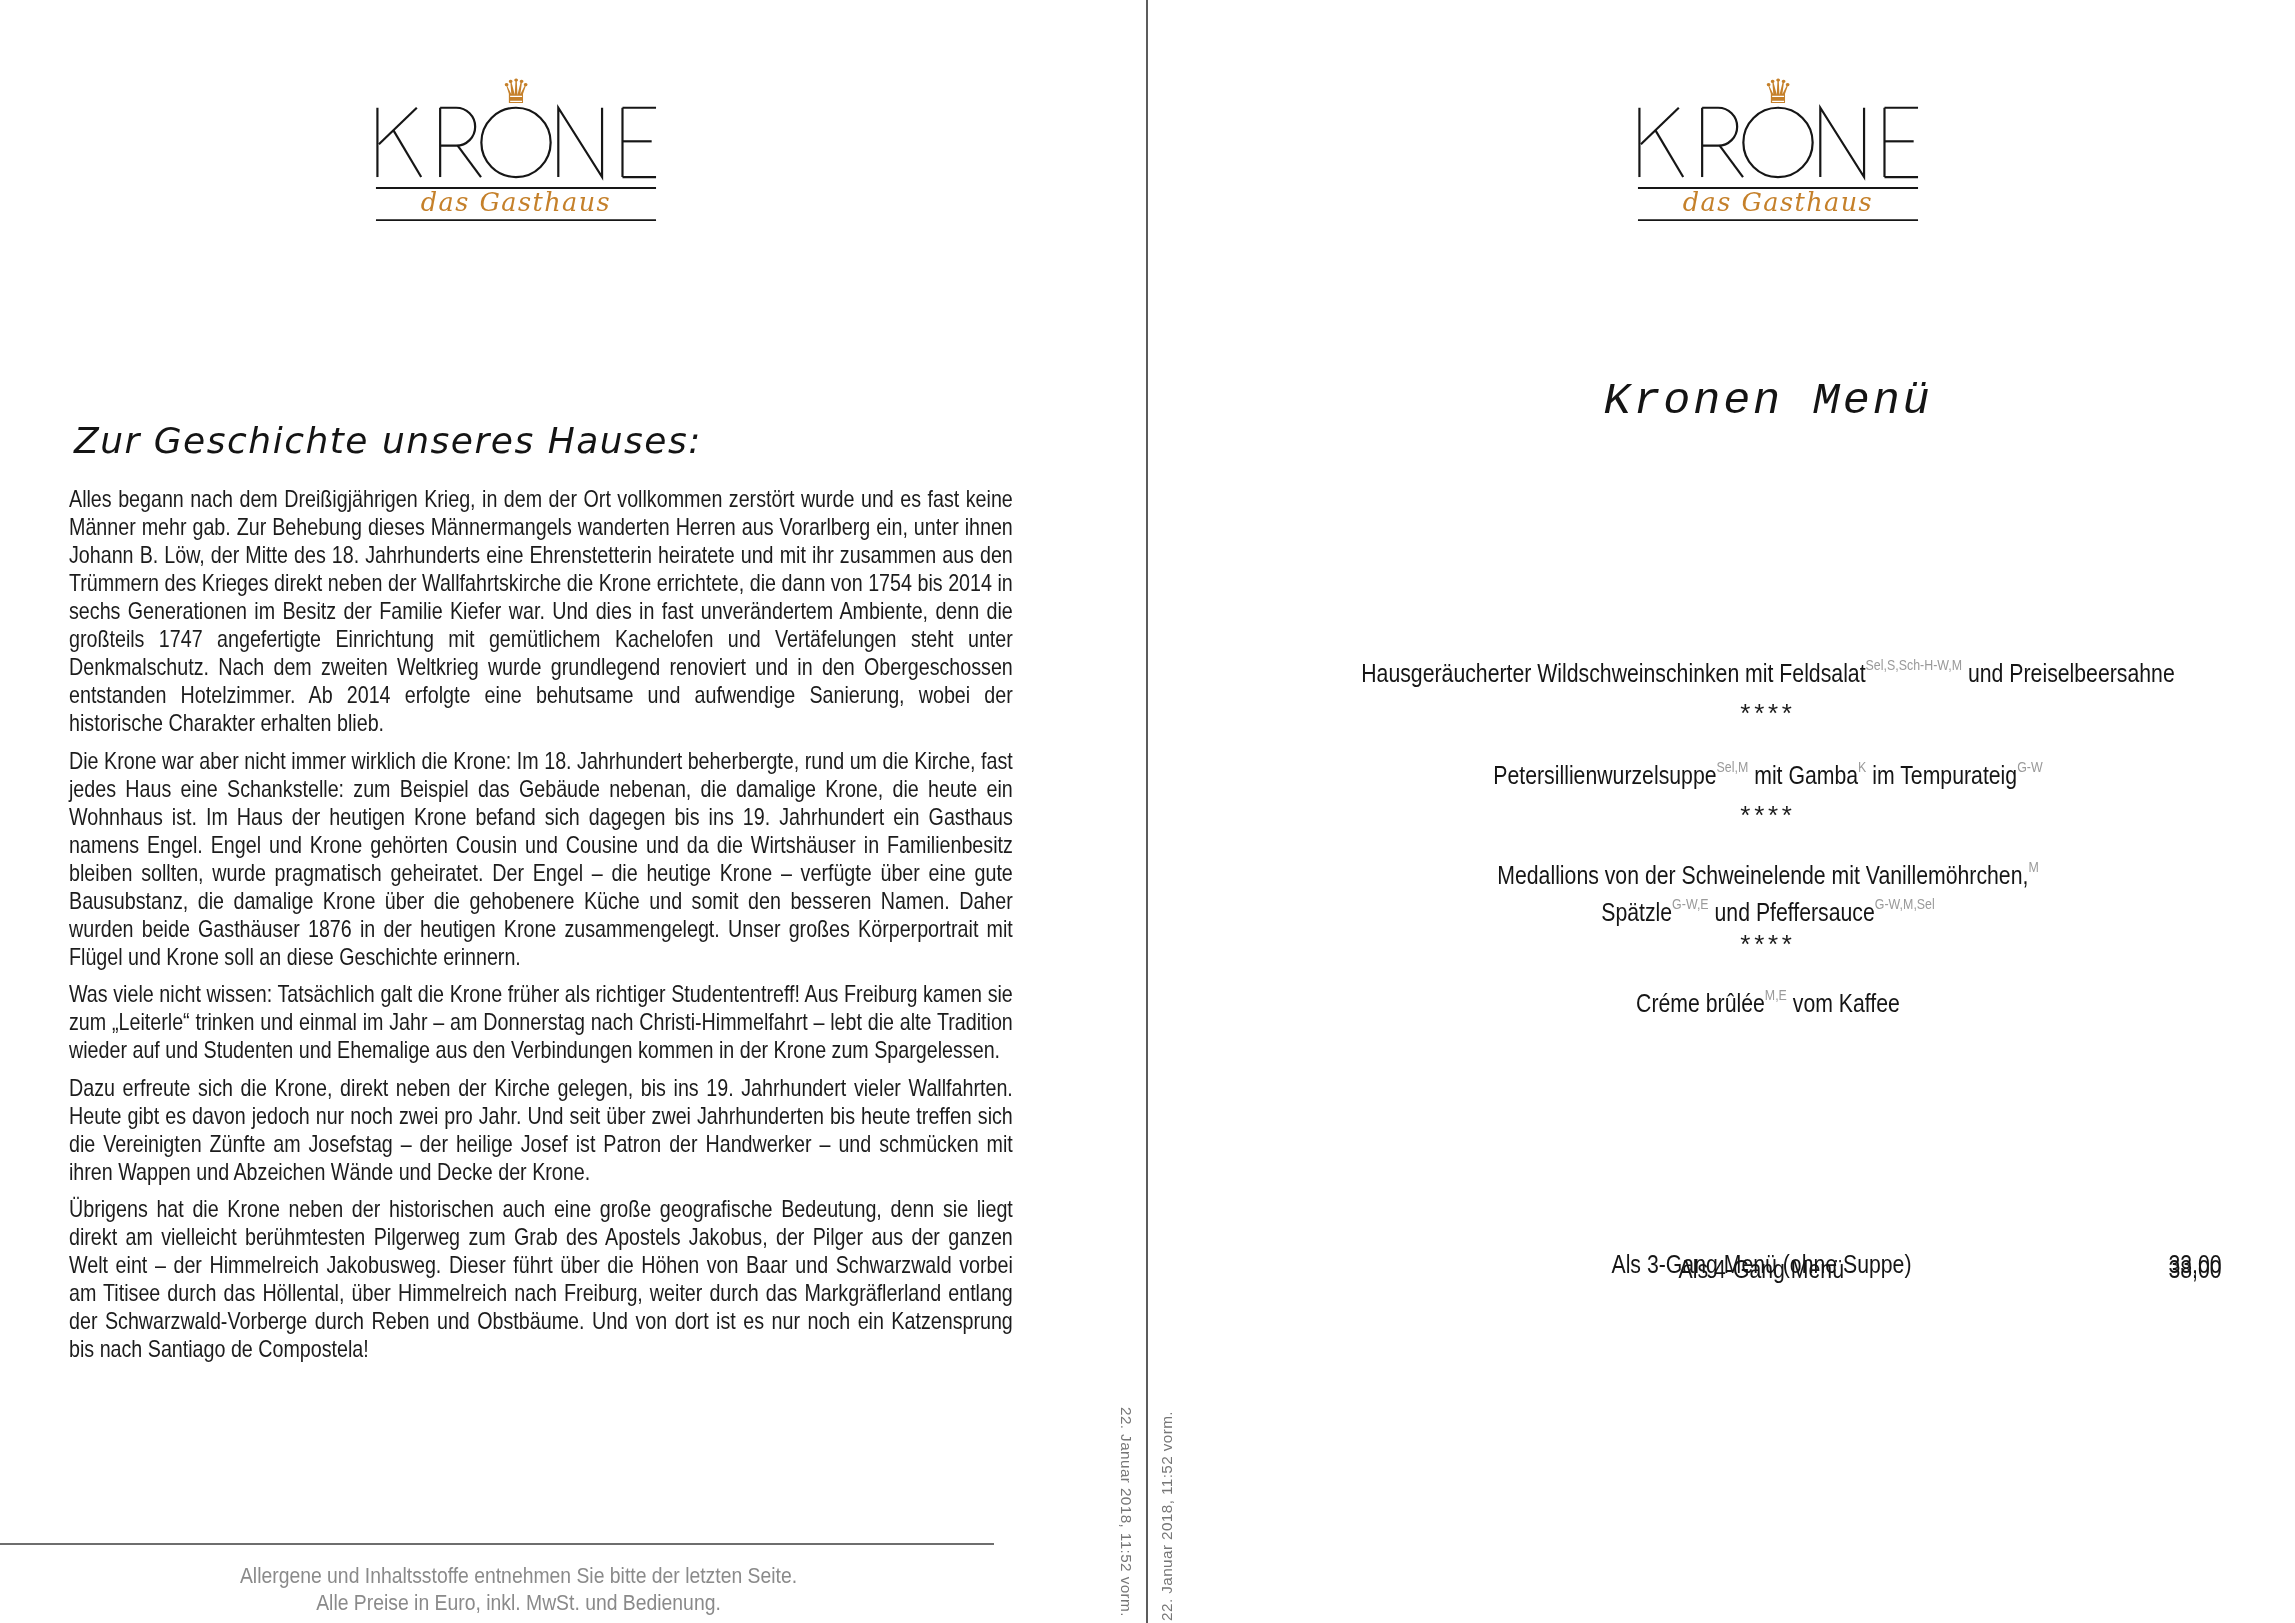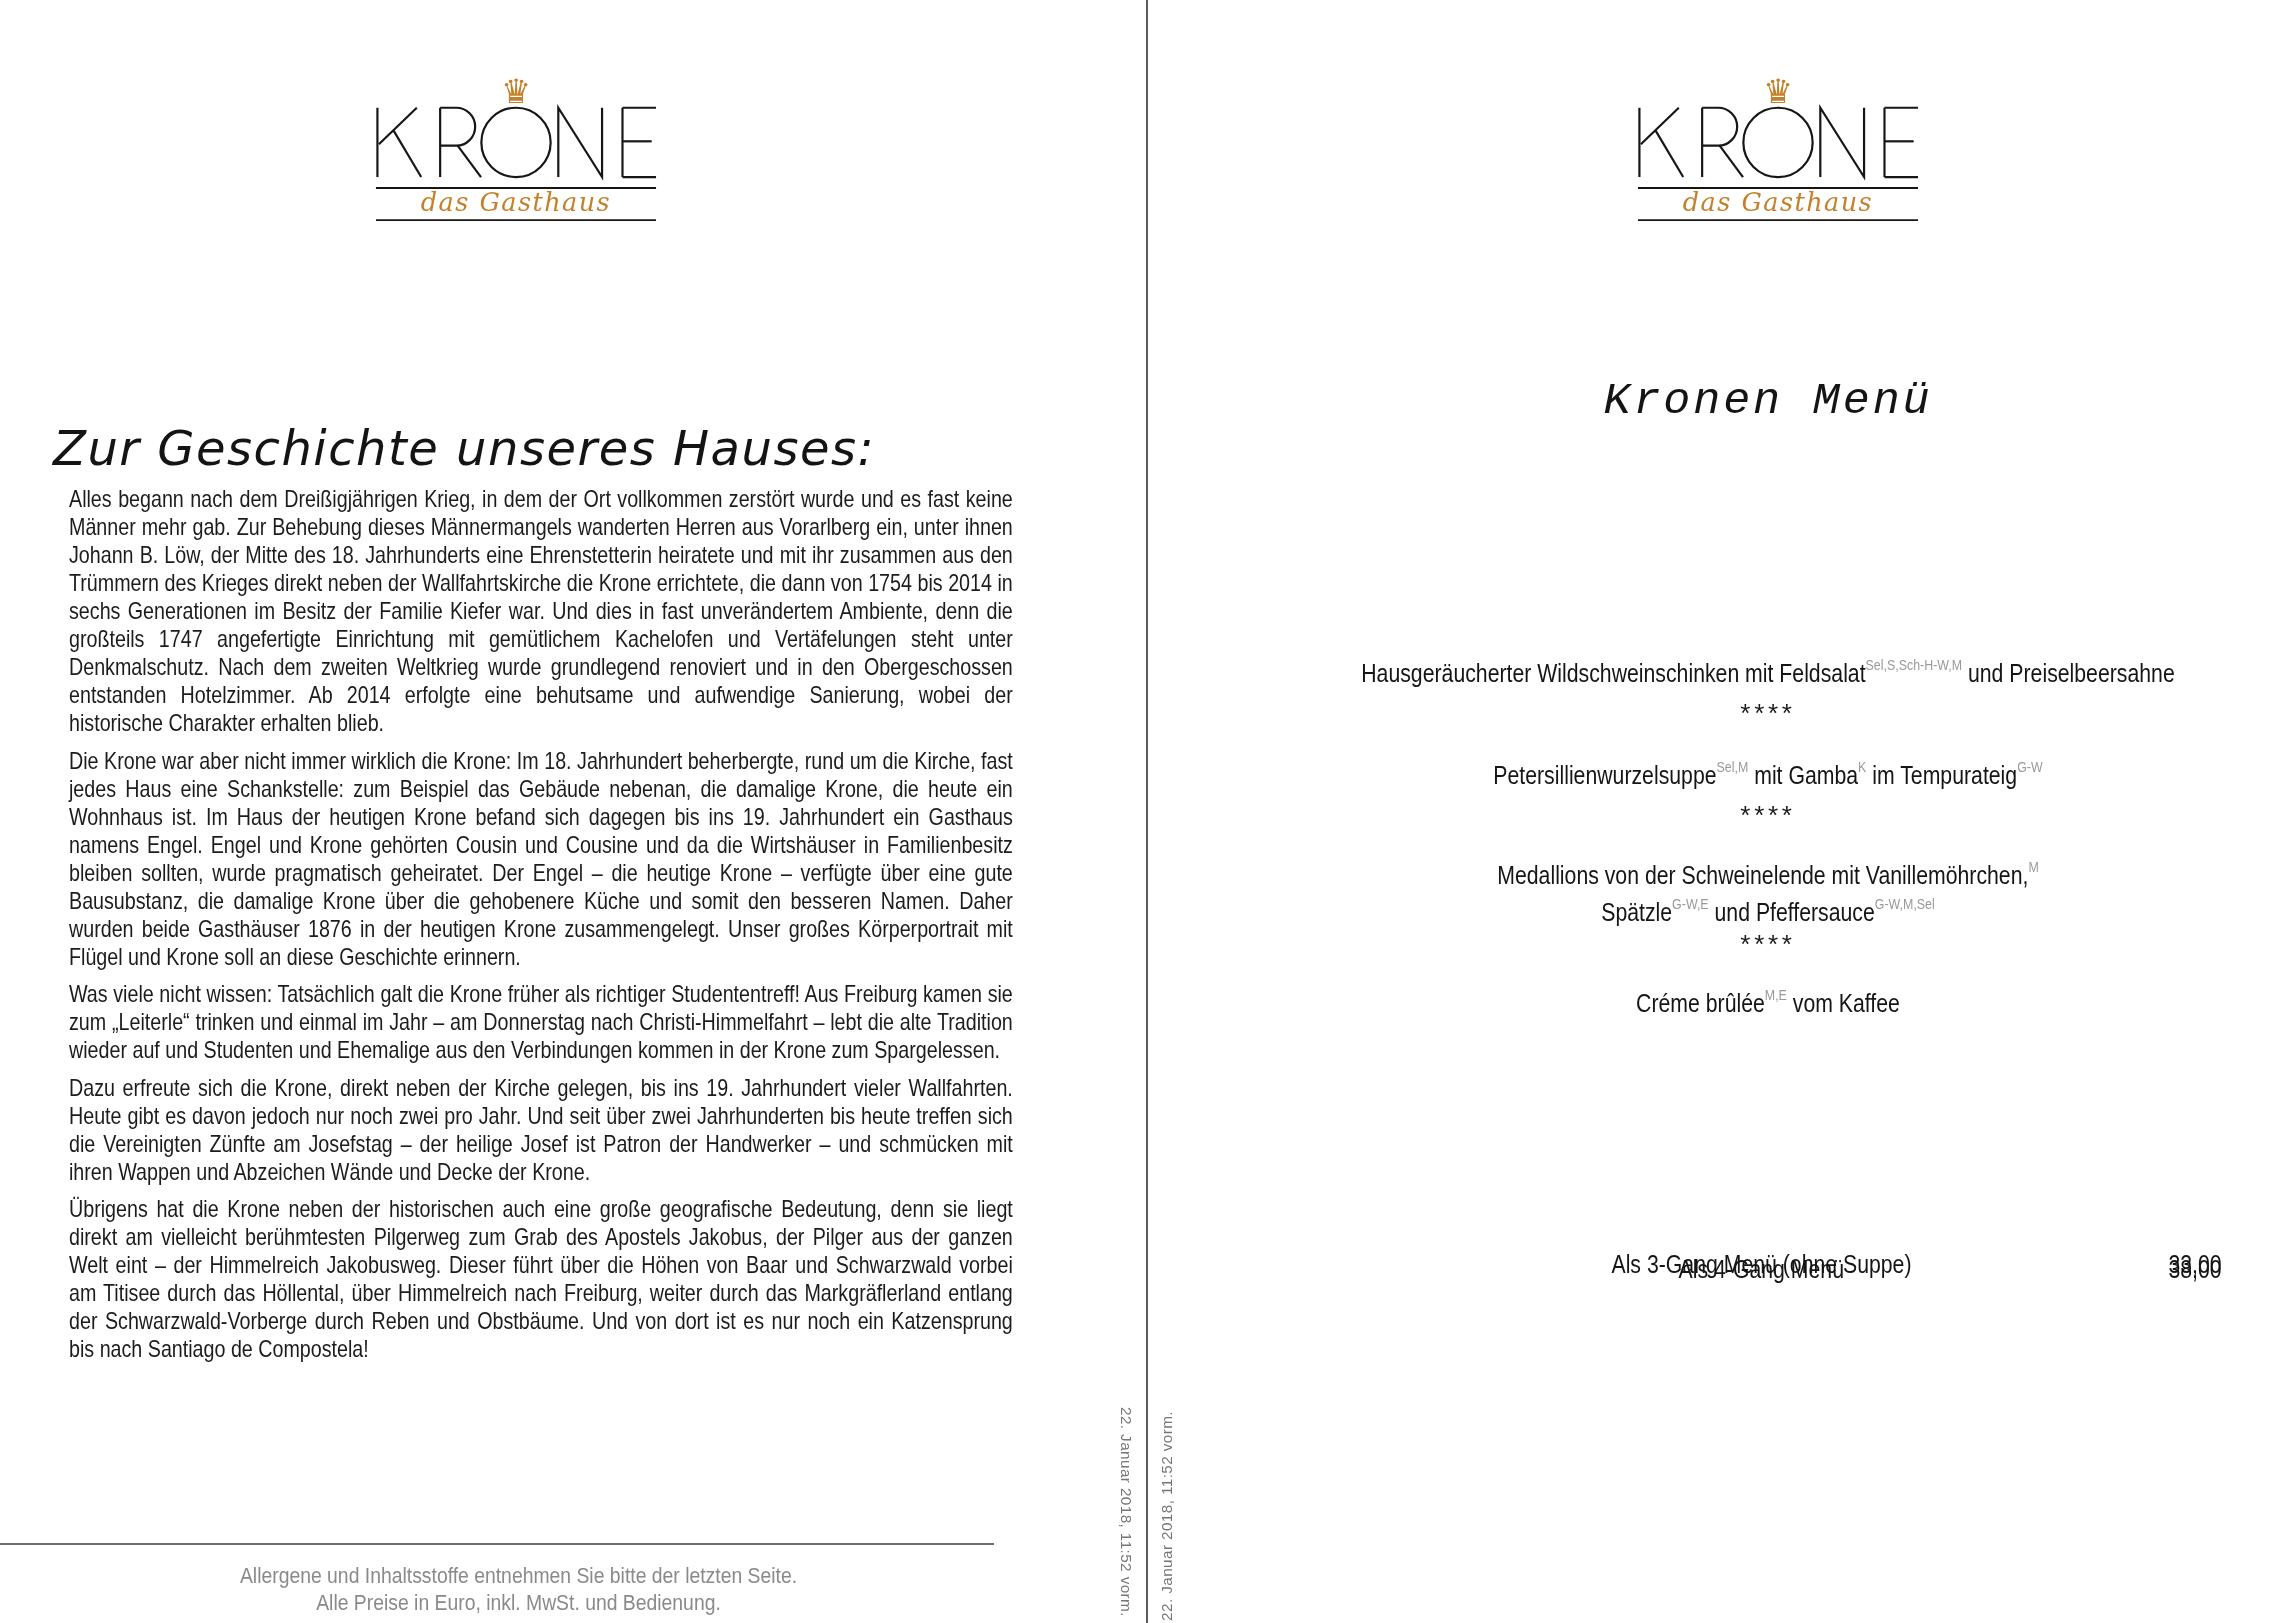--- a/index.html
+++ b/index.html
@@ -12,21 +12,21 @@
   
   .logo{position:absolute;width:292px;height:159px;}
   .logo-left{left:370px;top:64px;}
   .logo-right{left:1632px;top:64px;}
 
   
   .script{
     font-family:"DejaVu Sans","Liberation Sans",sans-serif;
     font-style:italic;letter-spacing:1.5px;color:#141414;white-space:nowrap;
   }
-  .heading-history{left:53px;top:420px;font-size:48px;}
+  .heading-history{left:74px;top:420px;font-size:36px;}
   .menu-title{left:1242px;width:1052px;top:376px;font-size:45px;text-align:center;letter-spacing:2.9px;font-family:Liberation Mono, monospace;}
 
   
   .history{
     left:69px;top:485px;width:1151px;
     transform:scaleX(0.82);transform-origin:0 0;
     font-size:24px;line-height:28px;text-align:justify;
     hyphens:auto;-webkit-hyphens:auto;color:#1c1c1c;
   }
   .history p{margin:0 0 9.5px 0;}

